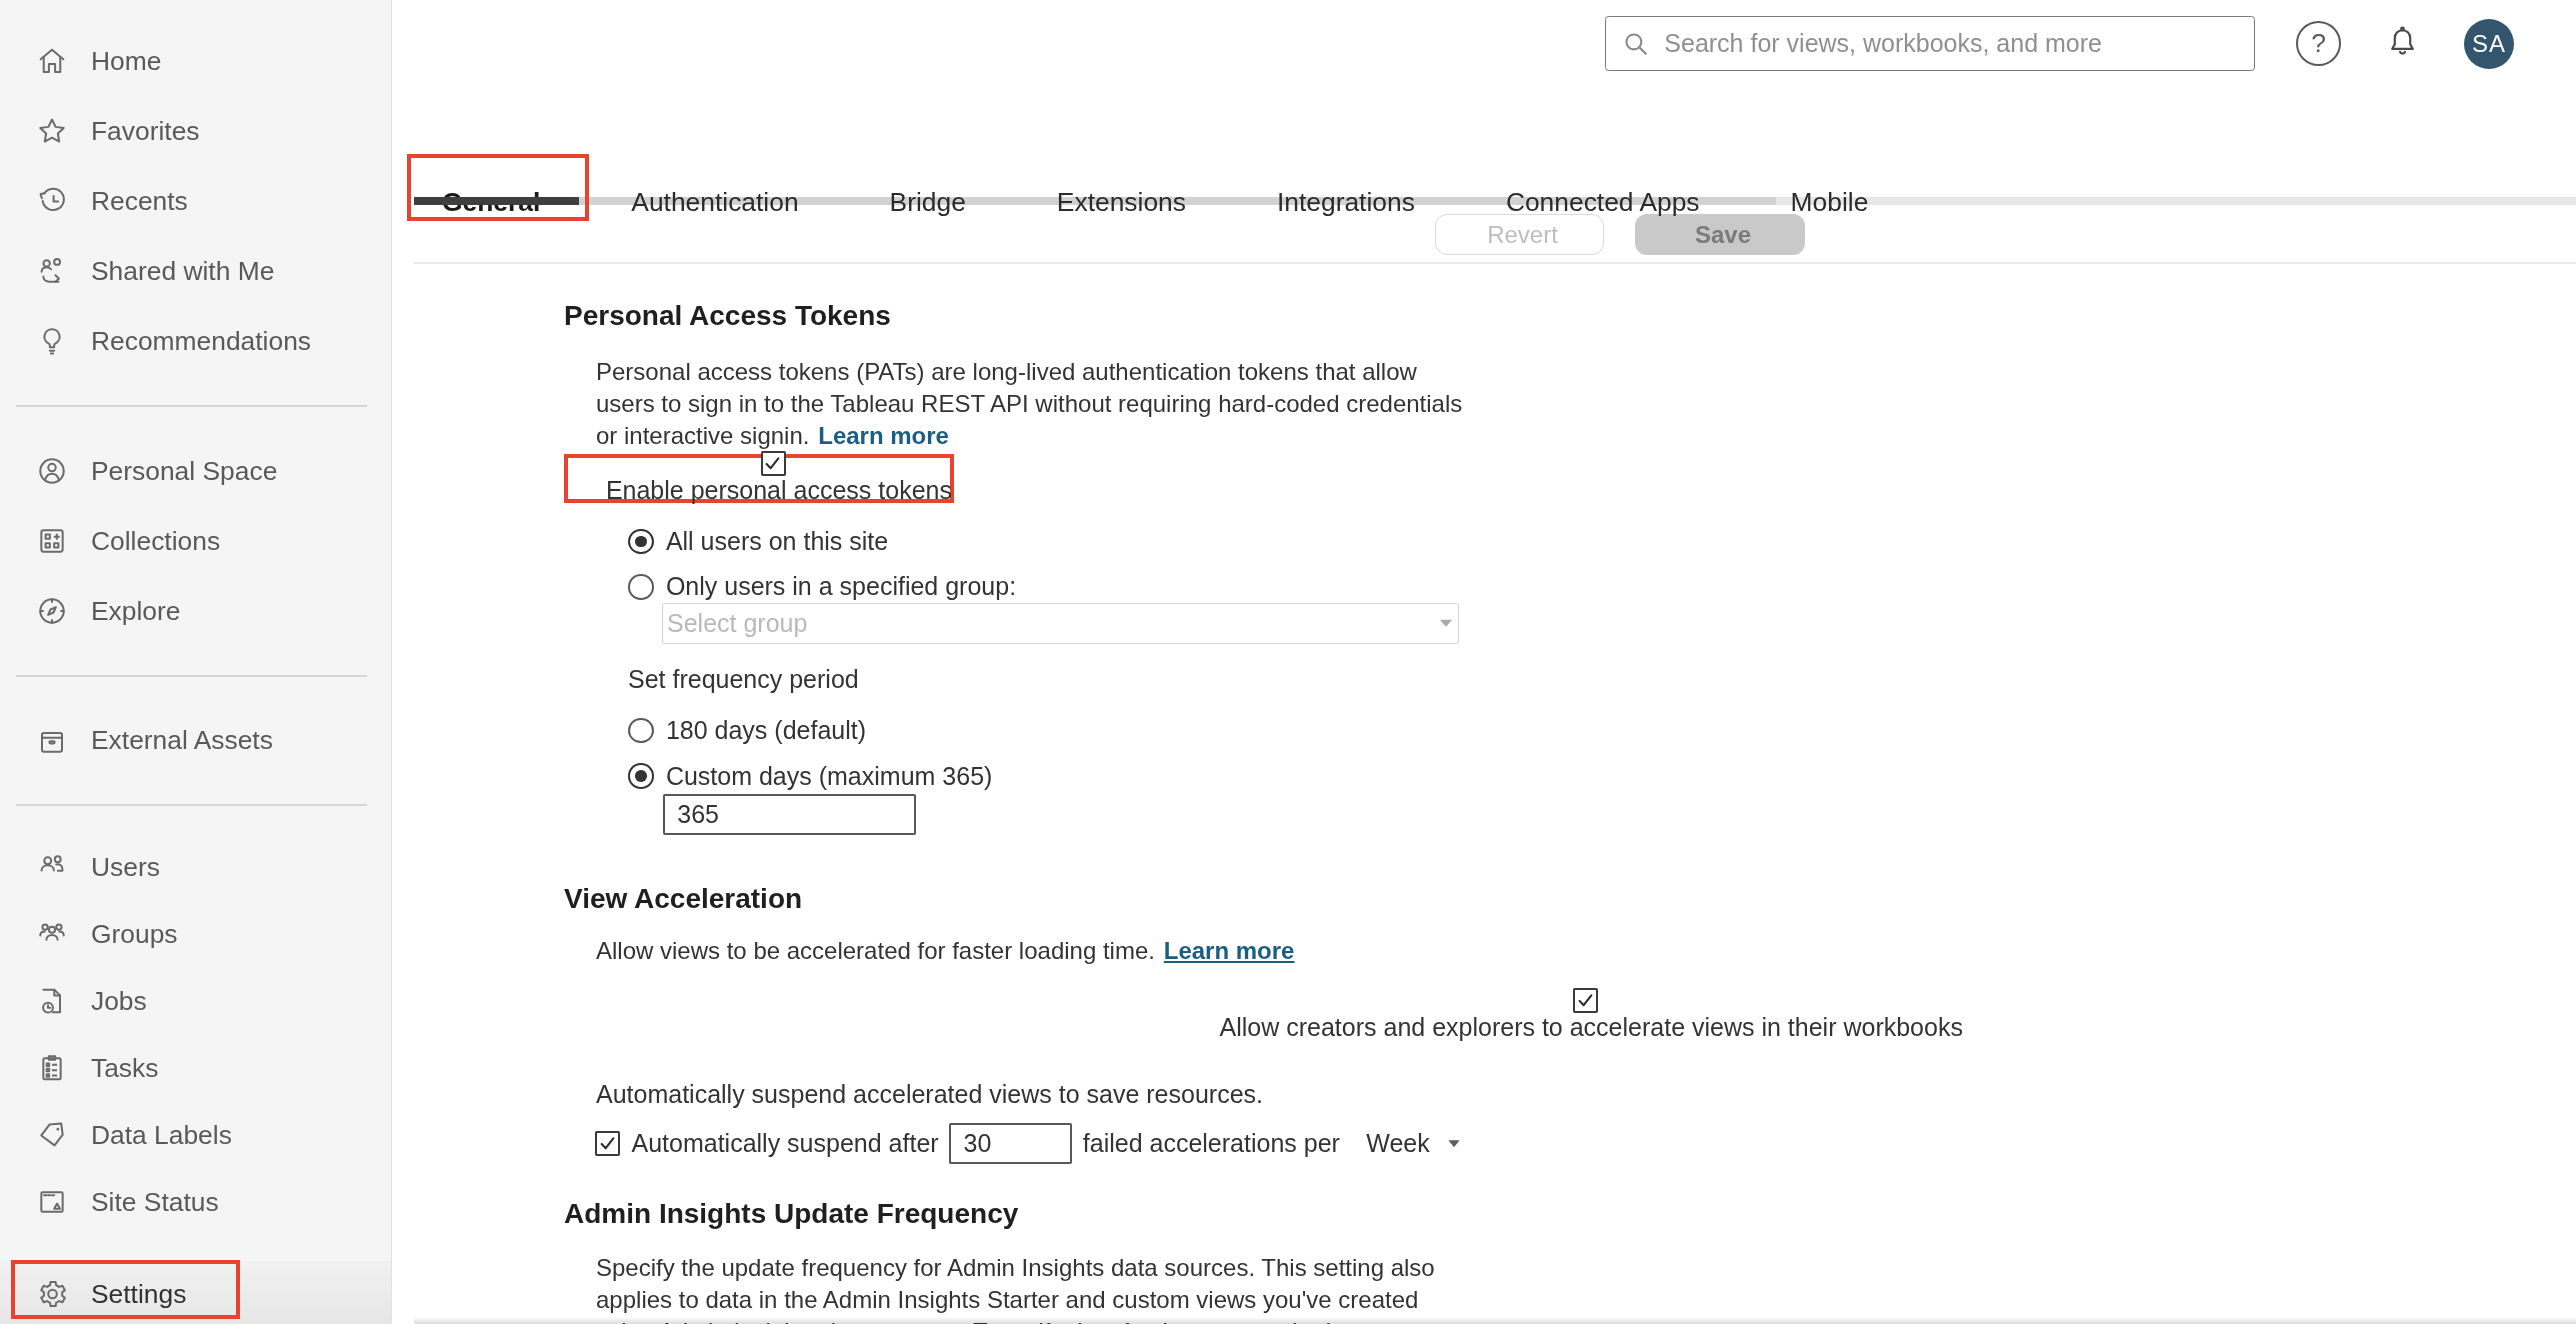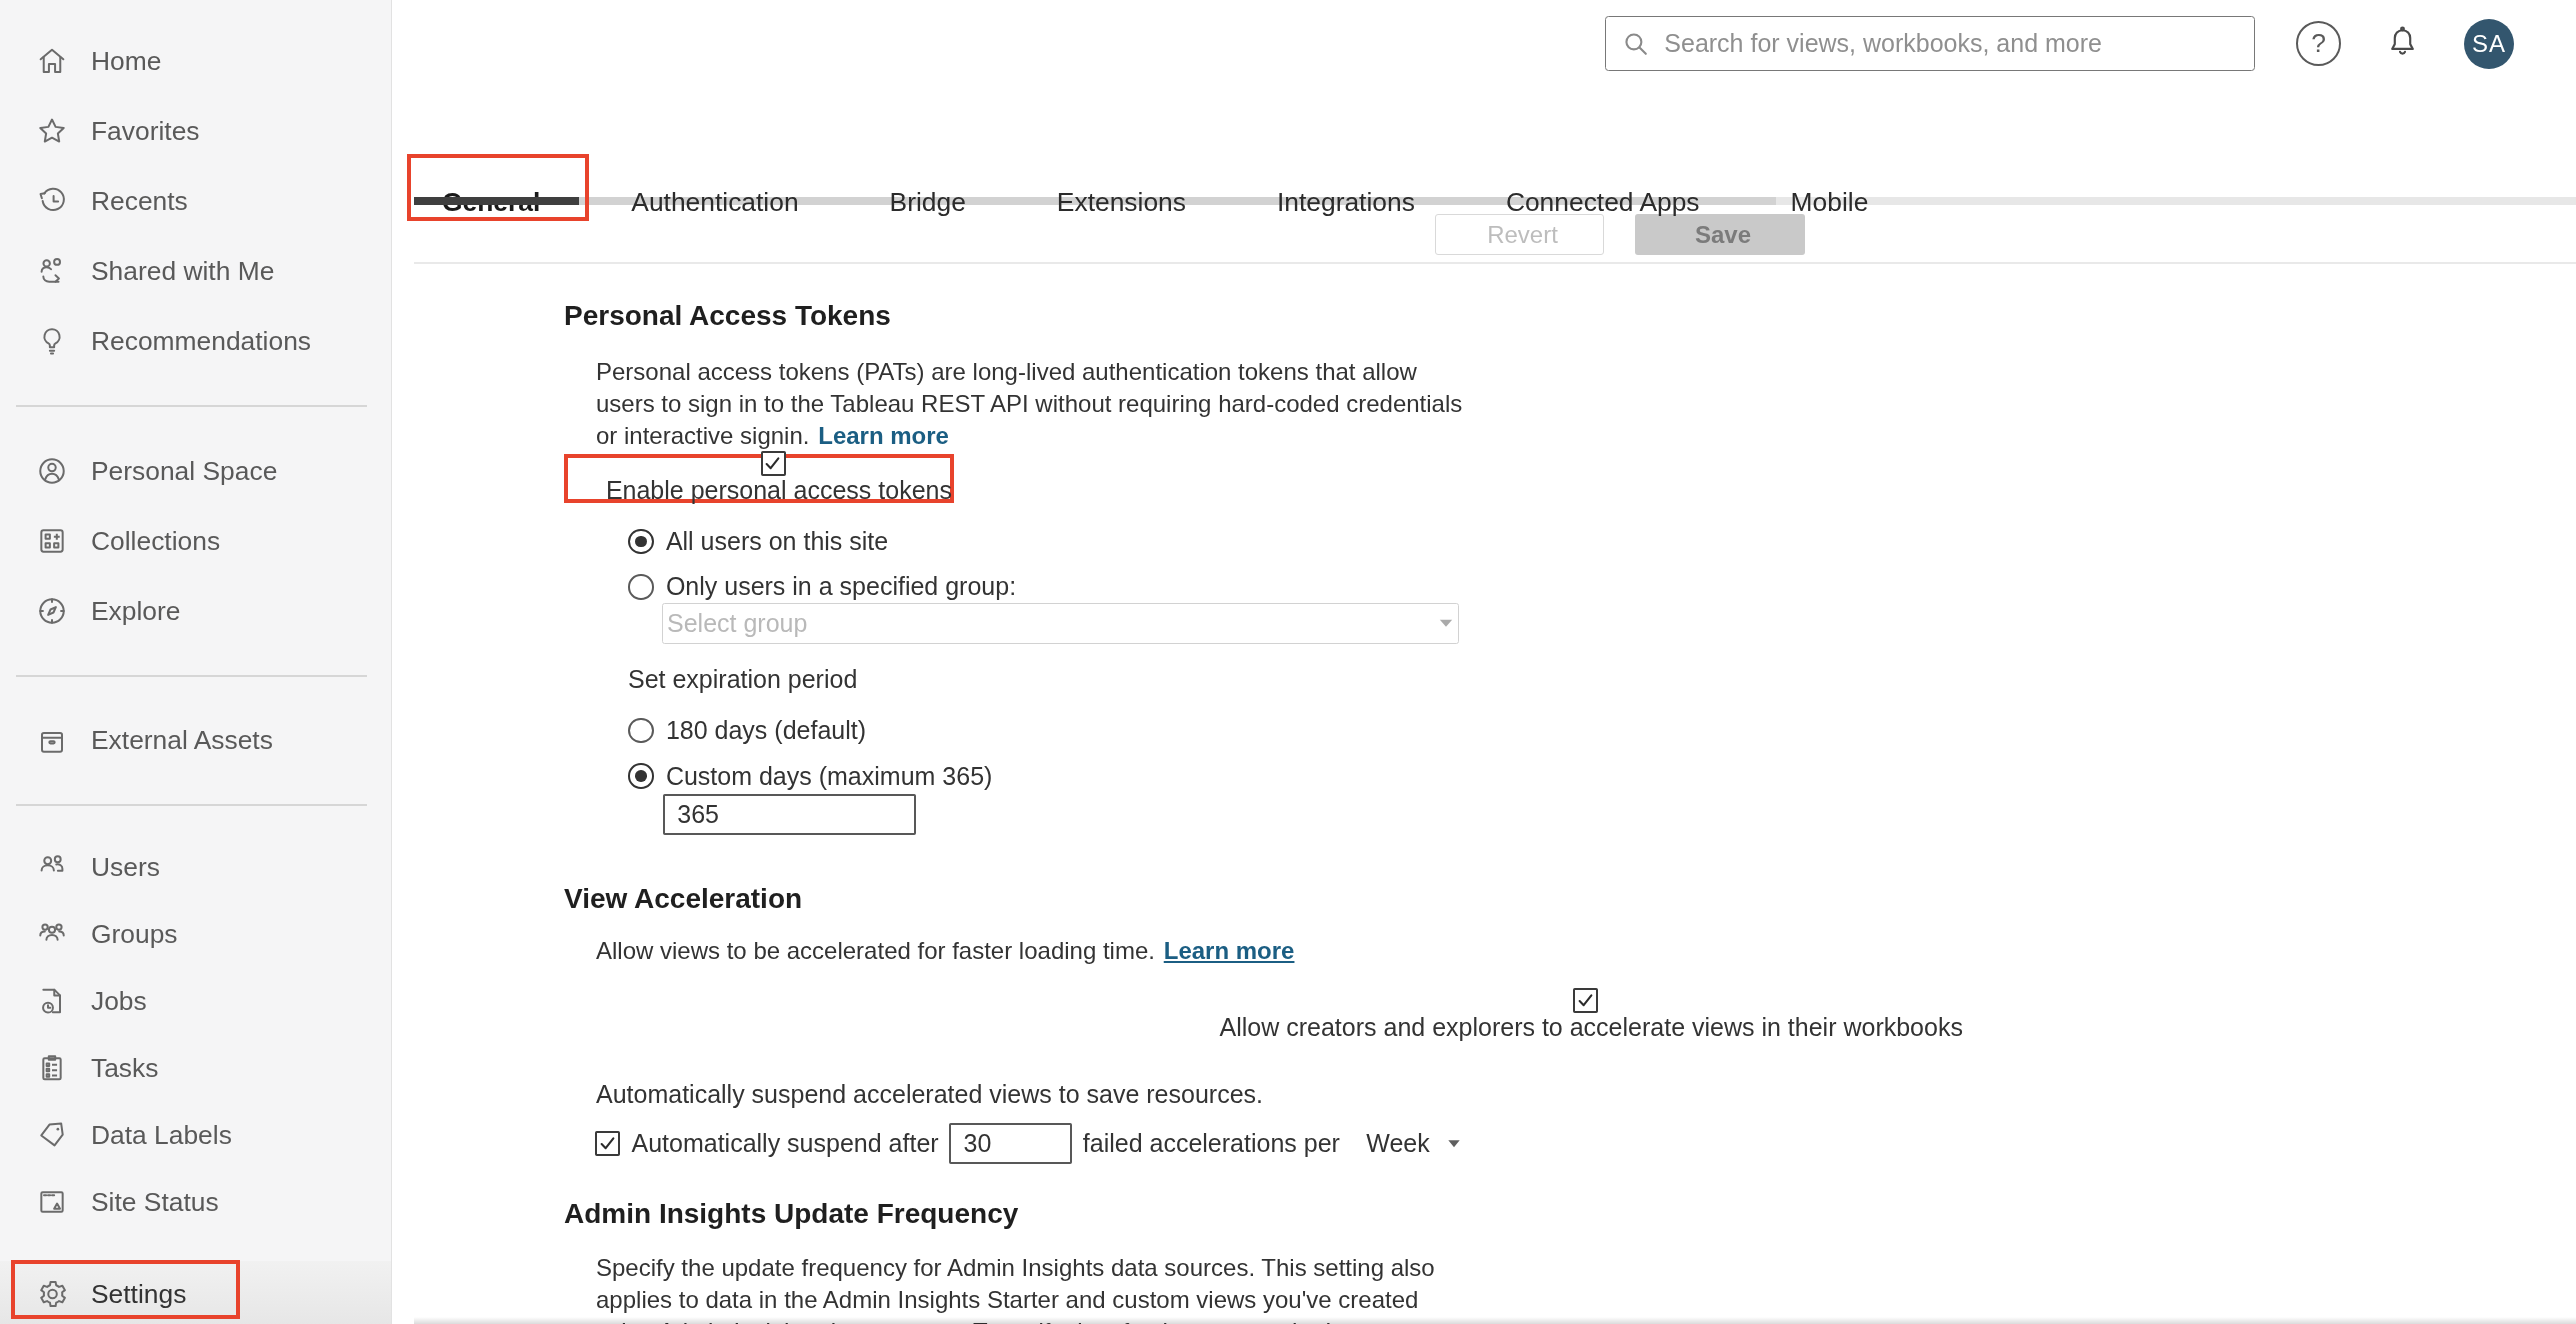--- a/index.html
+++ b/index.html
@@ -40,21 +40,21 @@
 
   
   .tabs{position:absolute;top:152px;left:28px;display:flex;gap:91px;font-size:26.4px;color:#2b2b2b;z-index:2;margin-top:28px;}
   .tab{height:44px;display:flex;align-items:center;cursor:pointer;white-space:nowrap;}
   .tab.selected{font-weight:bold;color:#191919;}
   .tab-track{position:absolute;top:197px;left:0;width:1362px;height:8px;background:#d2d2d2;}
   .tab-track-light{position:absolute;top:197px;left:1362px;right:0;height:8px;background:#e7e7e7;}
   .tab-underline-active{position:absolute;top:197px;left:0;width:165px;height:8px;background:#3f3f3f;z-index:3;}
   .anno-general{left:-7px;top:154px;width:182px;height:67px;}
 
-  .btn{font-family:"Liberation Sans","DejaVu Sans",sans-serif;border-radius:3px;font-size:24px;cursor:pointer;padding-left:12px;}
+  .btn{font-family:"Liberation Sans","DejaVu Sans",sans-serif;border-radius:12px;font-size:24px;cursor:pointer;padding-left:12px;}
   .btn-revert{position:absolute;left:1021px;top:214px;width:169px;height:41px;background:#fff;
               border:1.8px solid #d9d9d9;color:#bdbdbd;box-sizing:border-box;}
   .btn-save{position:absolute;left:1221px;top:214px;width:170px;height:41px;background:#c9c9c9;
             border:none;color:#7b7b7b;font-weight:bold;}
   .header-divider{position:absolute;top:262px;left:0;right:0;height:1.8px;background:#e9e9e9;}
 
   
   .content{position:absolute;top:264px;left:0;right:0;}
   .section-title{font-size:28px;font-weight:bold;color:#1f1f1f;margin:0 0 0 150px;line-height:35px;}
   .t1{margin-top:34px;} .t2{margin-top:46px;} .t3{margin-top:32px;}
@@ -369,21 +369,21 @@
         </div>
       </div>
 
       <div class="select-disabled">
         <span>Select group</span>
         <svg width="16" height="10.6" viewBox="0 0 18 12">
             <path d="M2 2 L9 10 L16 2 Z" fill="#aaaaaa"></path>
           </svg>
       </div>
 
-      <div class="expiration-label">Set expiration period</div>
+      <div class="expiration-label">Set frequency period</div>
 
       <div class="radio-group g2">
         <div class="radio-row">
           <div class="radio"></div>
           <span class="radio-label">180 days (default)</span>
         </div>
         <div class="radio-row">
           <div class="radio checked"></div>
           <span class="radio-label">Custom days (maximum 365)</span>
         </div>

